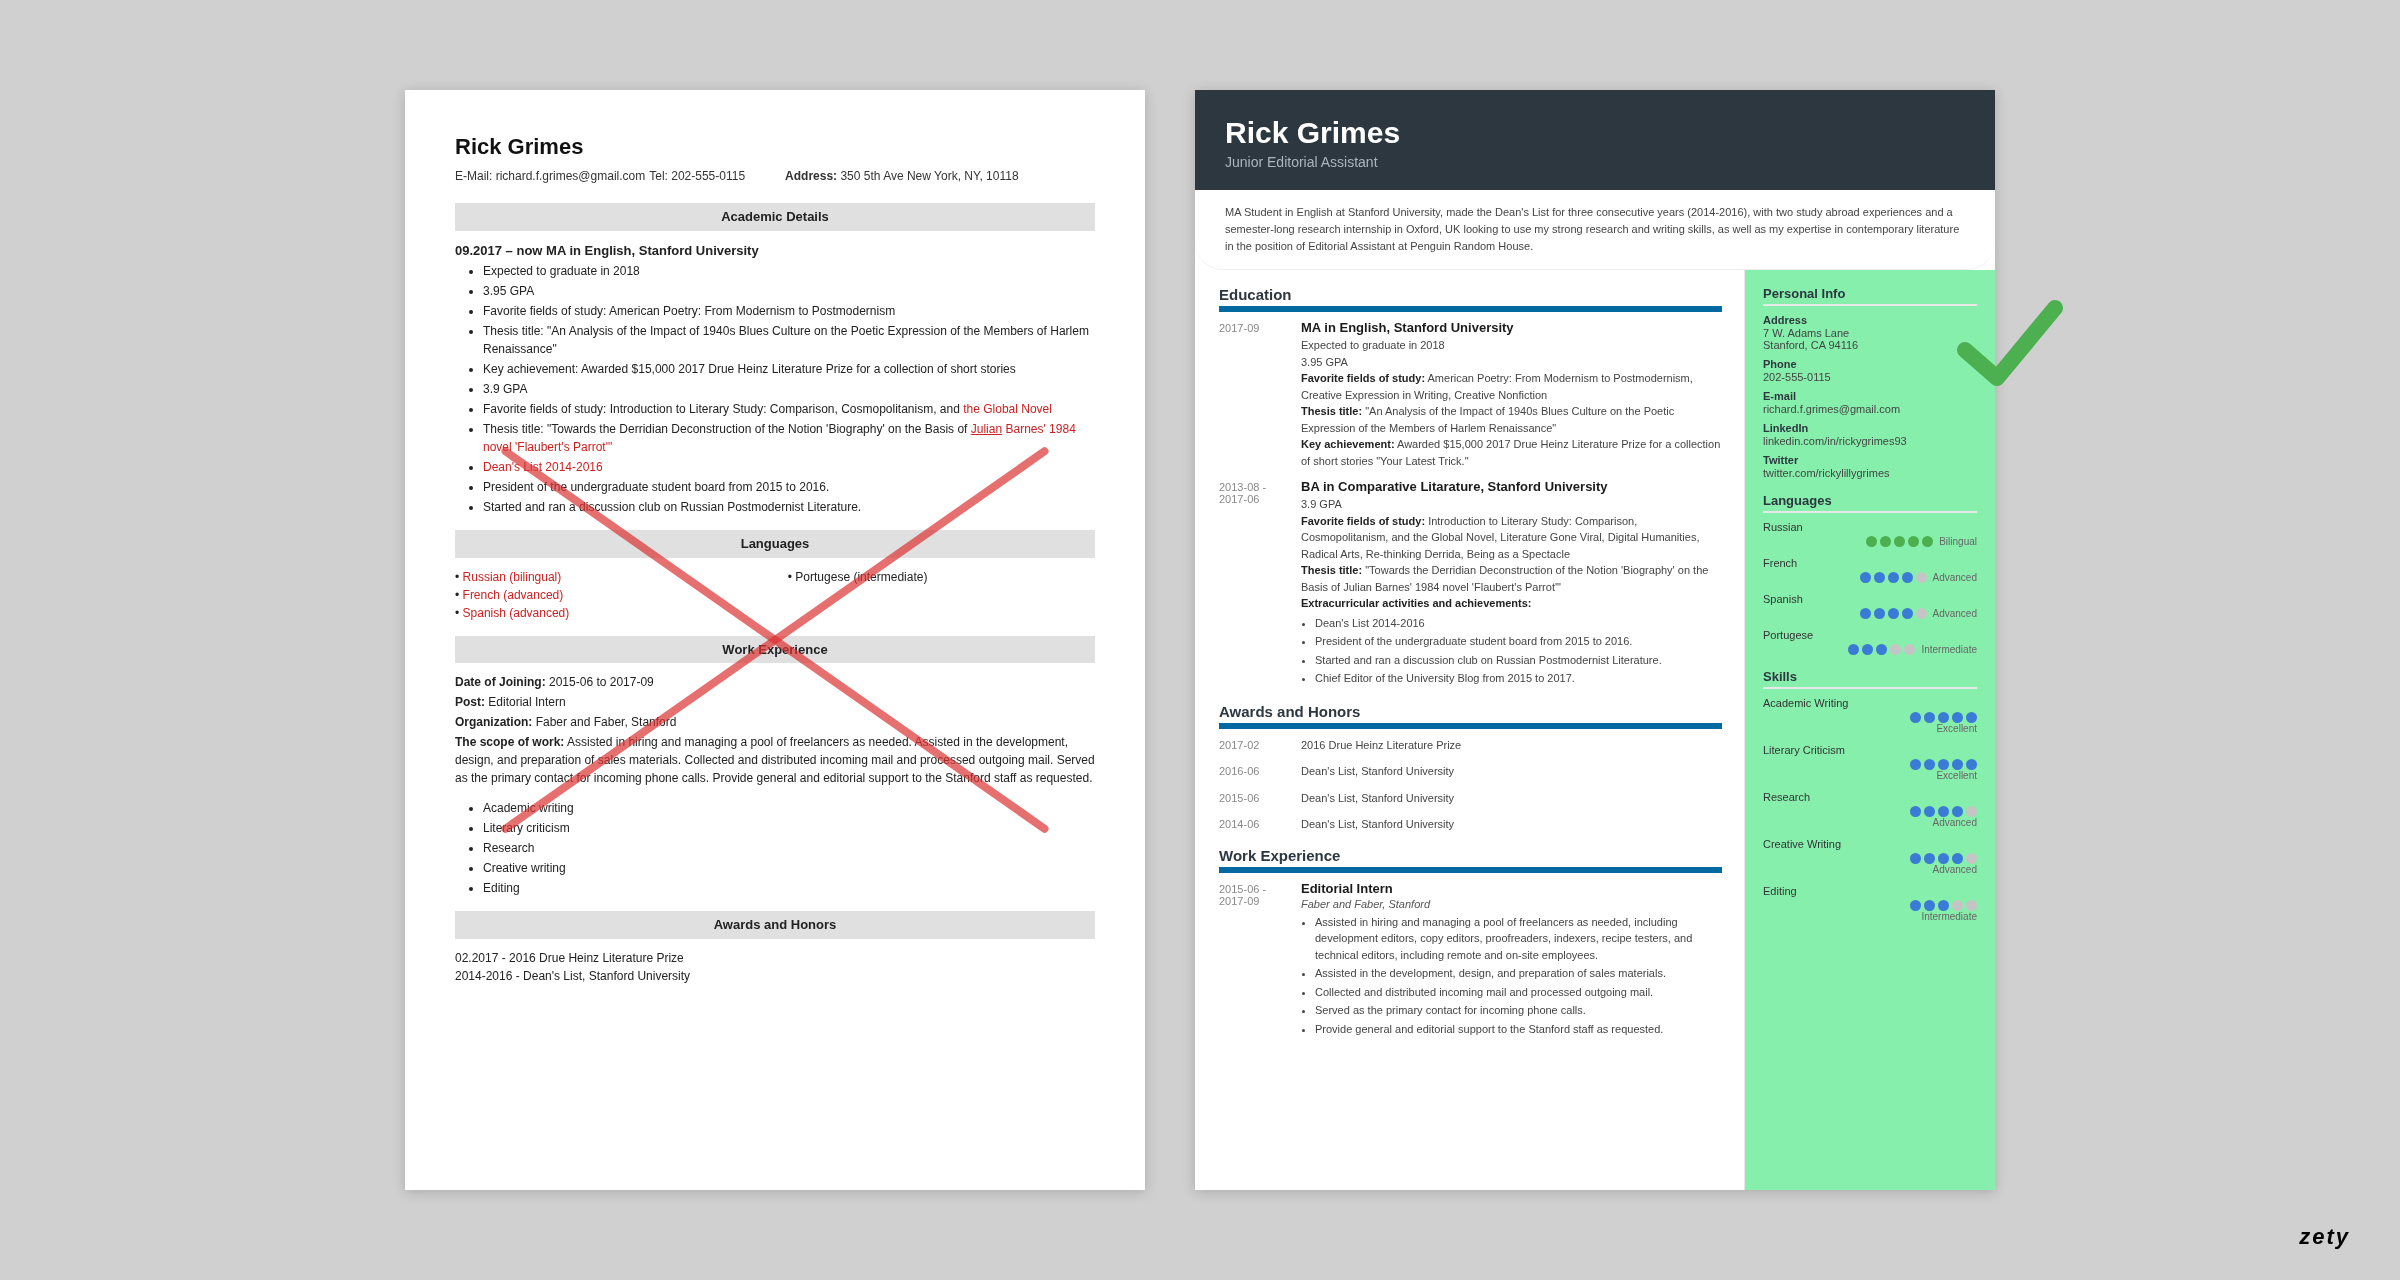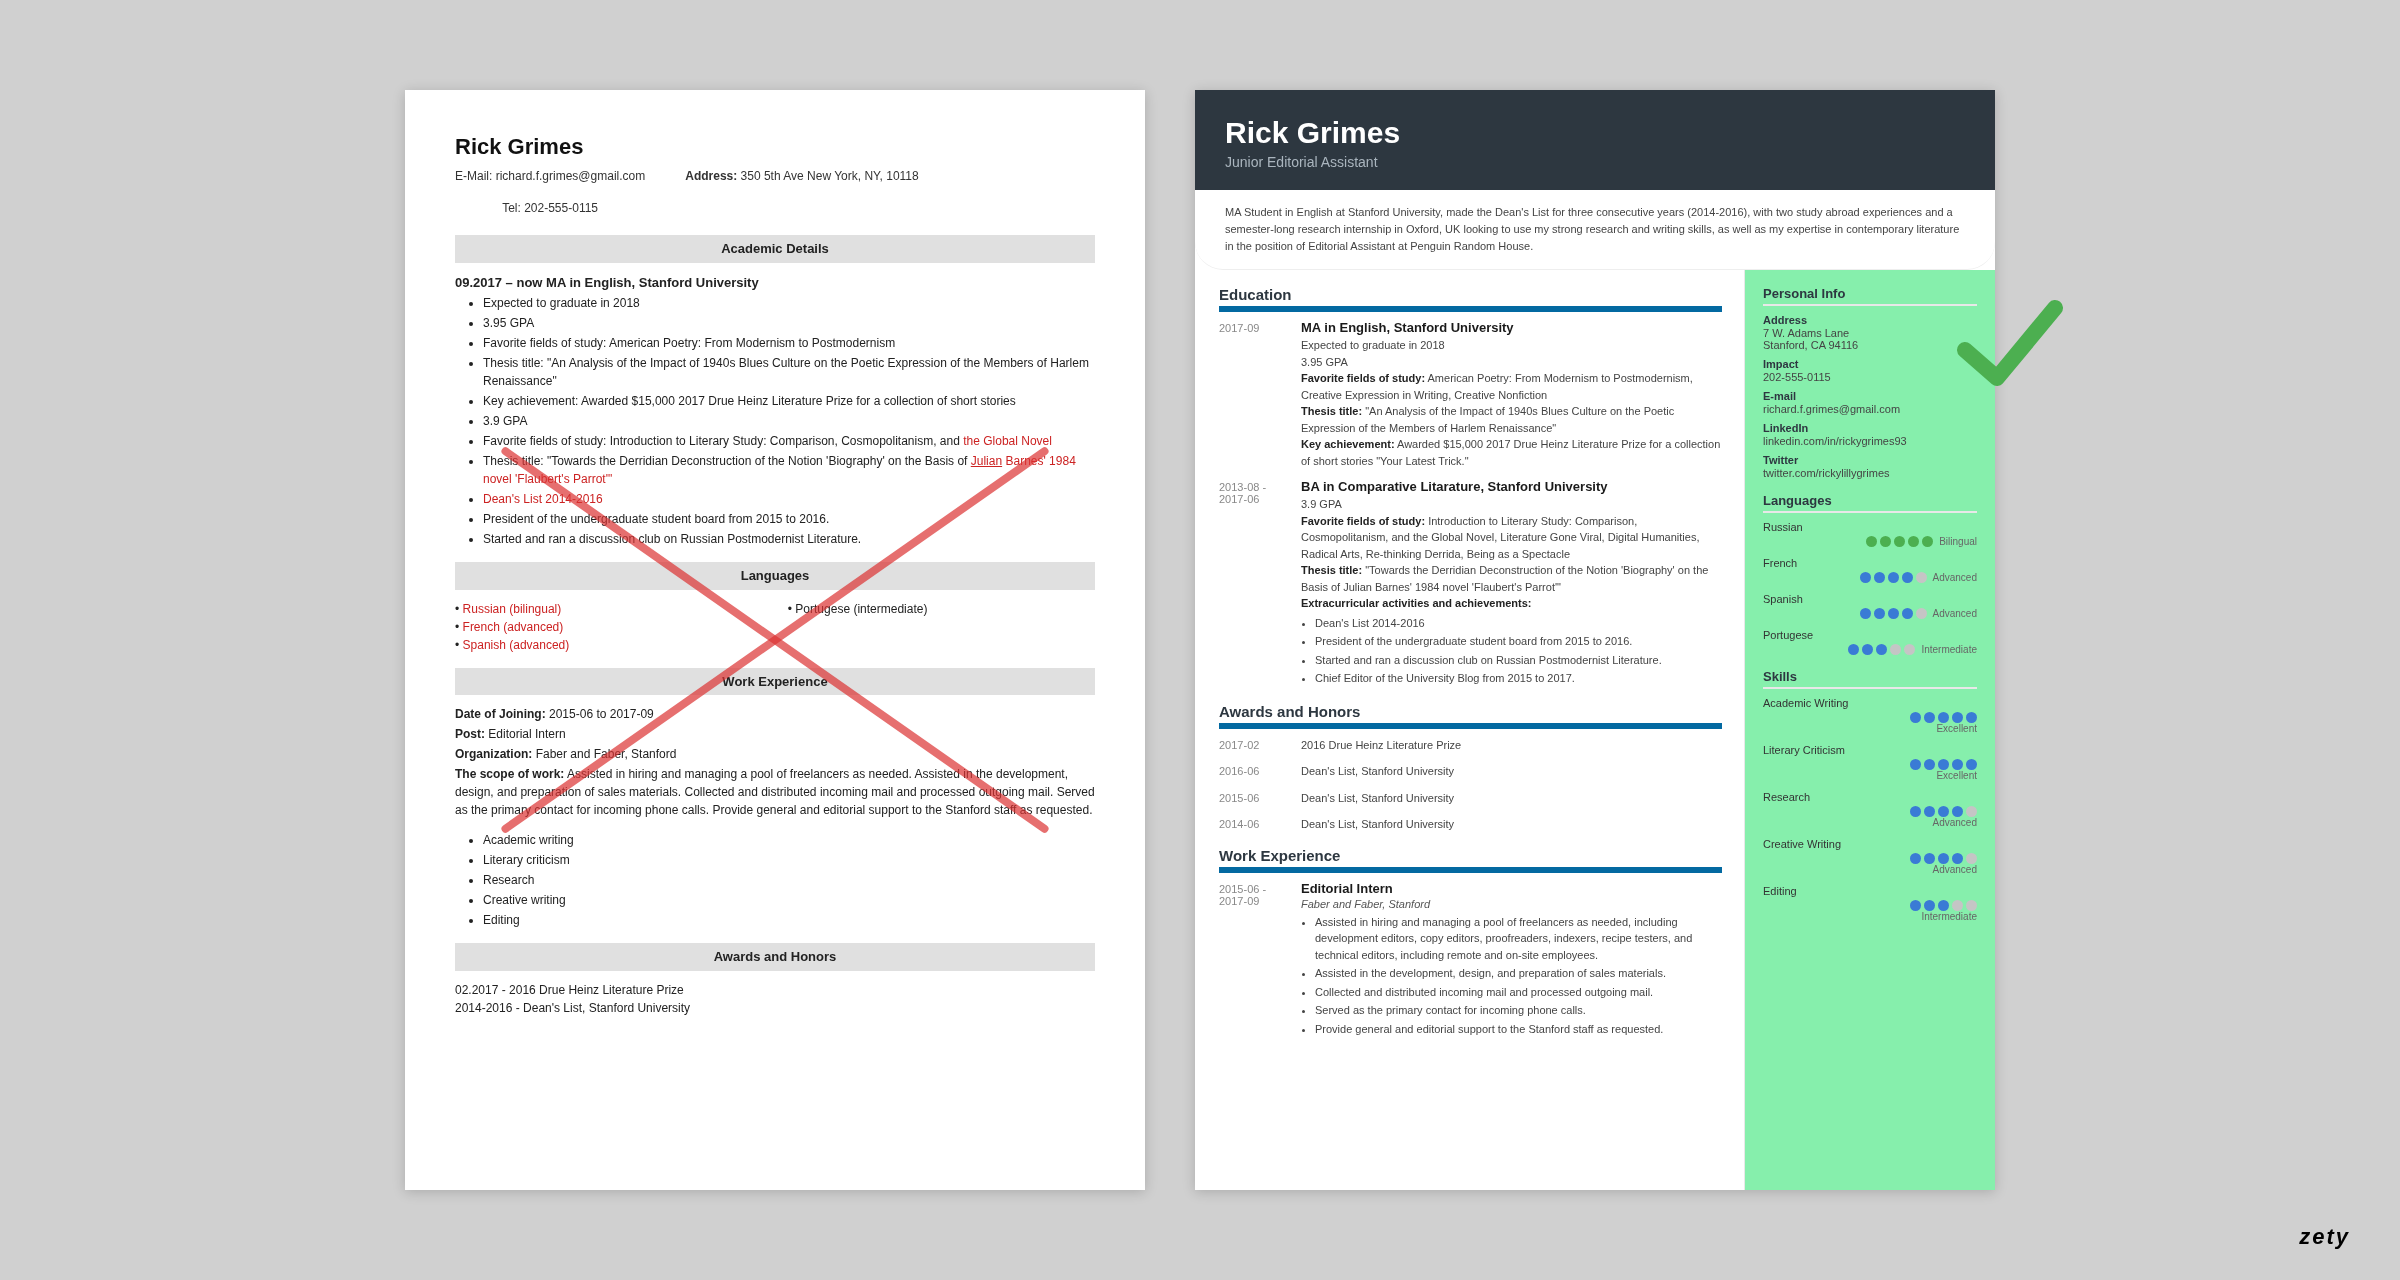--- a/index.html
+++ b/index.html
@@ -59,21 +59,21 @@
       margin-bottom: 4px;
     }
     .left-contact {
       font-size: 12px;
       color: #333;
       display: flex;
       gap: 40px;
       align-items: flex-start;
       margin-bottom: 18px;
     }
-    .left-contact-col { display: flex; flex-direction: column; gap: 14px; align-items: center; }
+    .left-contact-col { display: flex; flex-direction: row; gap: 4px; }
 
     .left-section-header {
       background: #e0e0e0;
       text-align: center;
       font-weight: bold;
       font-size: 13px;
       padding: 4px 0;
       margin: 14px 0 10px 0;
       color: #222;
     }
@@ -417,21 +417,21 @@
 
       </div>
 
       <div class="right-sidebar">
 
         <div class="sidebar-section-title">Personal Info</div>
 
         <div class="sidebar-info-label">Address</div>
         <div class="sidebar-info-value">7 W. Adams Lane<br>Stanford, CA 94116</div>
 
-        <div class="sidebar-info-label">Impact</div>
+        <div class="sidebar-info-label">Phone</div>
         <div class="sidebar-info-value">202-555-0115</div>
 
         <div class="sidebar-info-label">E-mail</div>
         <div class="sidebar-info-value">richard.f.grimes@gmail.com</div>
 
         <div class="sidebar-info-label">LinkedIn</div>
         <div class="sidebar-info-value">linkedin.com/in/rickygrimes93</div>
 
         <div class="sidebar-info-label">Twitter</div>
         <div class="sidebar-info-value">twitter.com/rickylillygrimes</div>

